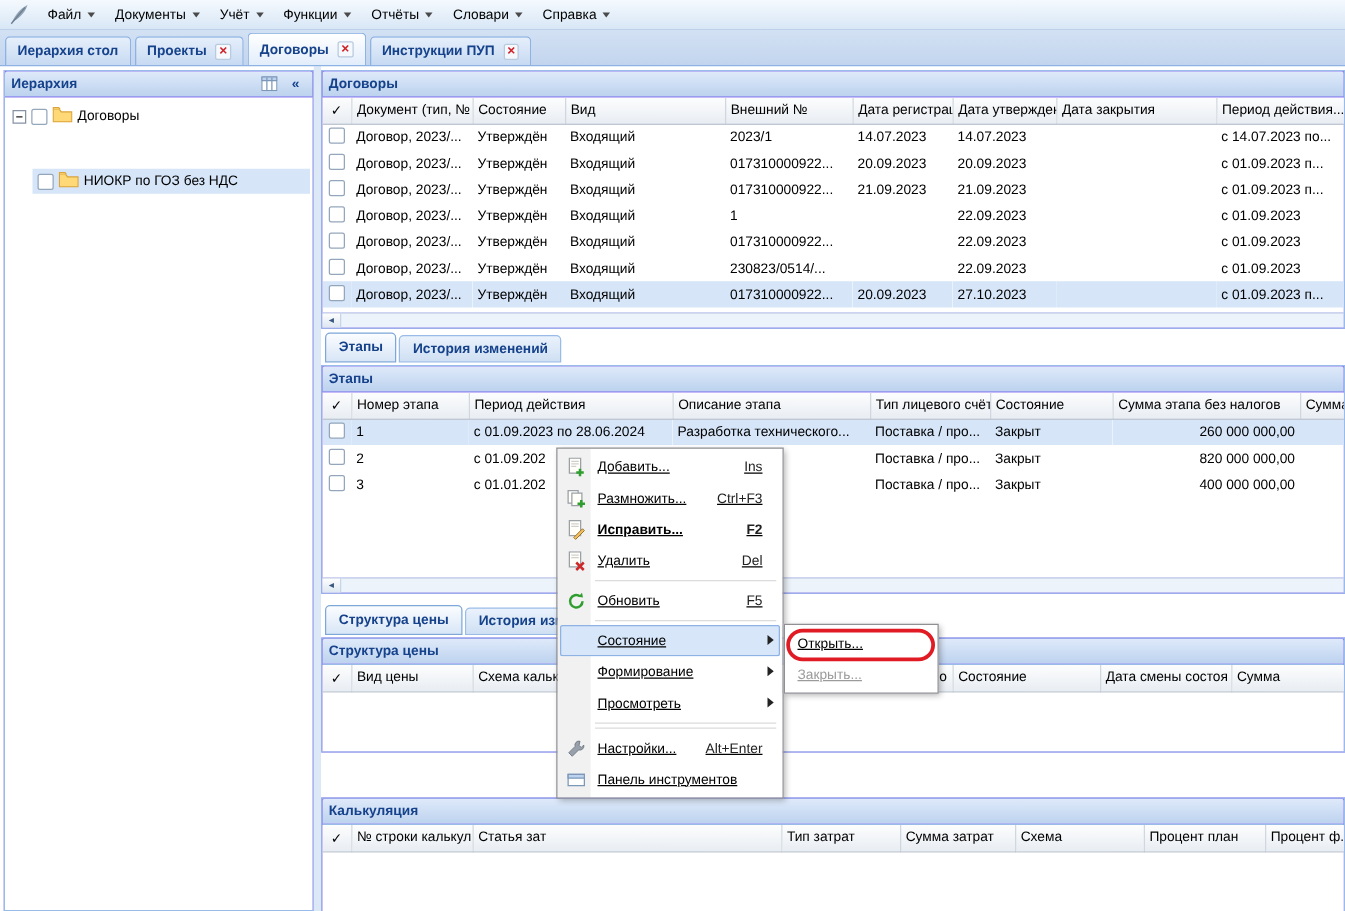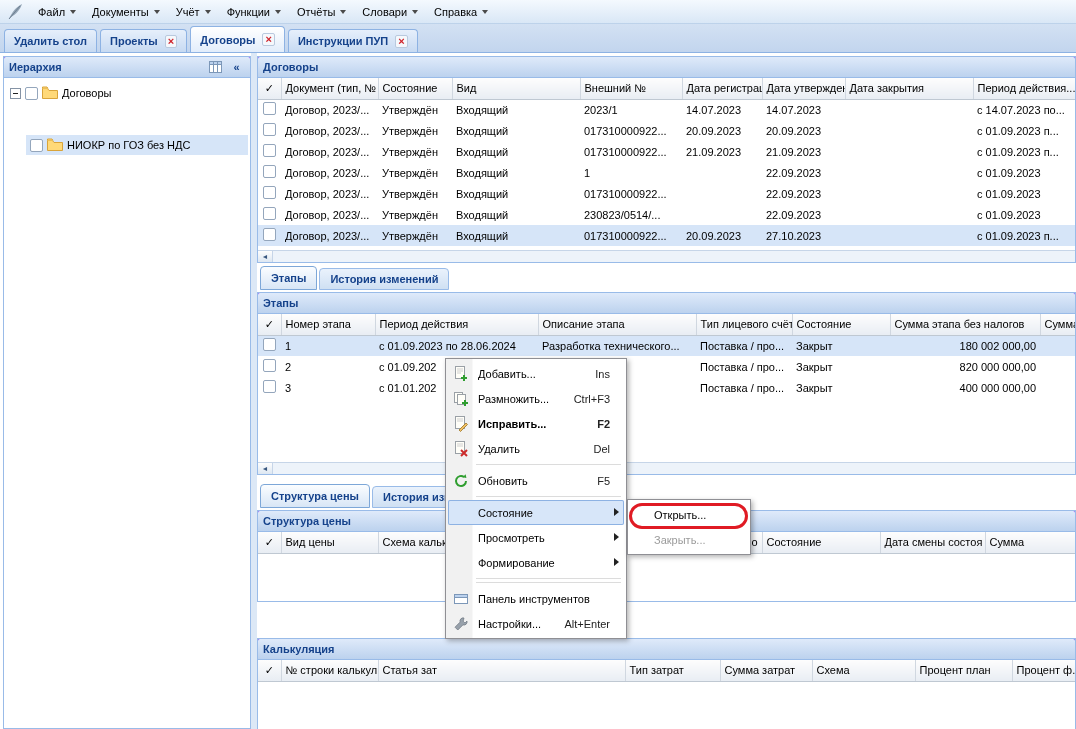--- a/index.html
+++ b/index.html
@@ -81,34 +81,34 @@
   #calc-grid { width:874px; }
 
   .hscroll { position:absolute; left:0; right:0; bottom:0; height:12px; background:#edf3fa; border-top:1px solid #c6d5e8; display:flex; align-items:center; }
   .scroll-btn { width:15px; height:11px; display:flex; align-items:center; justify-content:center;
     font-size:7px; color:#39577f; background:linear-gradient(#fdfdfd,#dde7f2); border-right:1px solid #c6d5e8; }
 
   
   .context-menu { position:absolute; left:445px; top:358px; width:182px; padding:2px;
     background:linear-gradient(90deg,#f1f1f1 0,#f1f1f1 26px,#fff 27px);
     border:1px solid #8f8f94; box-shadow:2px 2px 5px rgba(0,0,0,.3); z-index:50; }
-  .menu-row { position:relative; height:25px; display:flex; align-items:center; gap:6px; padding:0 4px 0 2px; }
+  .menu-row { position:relative; height:25px; display:flex; align-items:center; gap:6px; padding:0 4px 0 2px;text-decoration:underline; }
   .mi-icon { width:22px; height:18px; display:flex; align-items:center; justify-content:center; flex:0 0 auto; }
   .mi-label { white-space:nowrap; }
   .mi-shortcut { margin-left:auto; padding-right:10px; color:#222; white-space:nowrap; }
   .mi-arrow { position:absolute; right:5px; top:8px; width:0; height:0;
     border-top:4px solid transparent; border-bottom:4px solid transparent; border-left:5px solid #222; }
   .menu-sep { height:1px; background:#dcdcdc; margin:3px 3px 3px 28px; }
   .menu-row.hover { background:#d7e6f9; box-shadow:inset 0 0 0 1px #8db2e3; border-radius:2px; }
   .menu-row.bold { font-weight:bold; }
   .menu-row.disabled { color:#9b9b9b; }
 
   .submenu { position:absolute; left:627px; top:499px; width:124px; padding:2px;
     background:#fff; border:1px solid #8f8f94; box-shadow:2px 2px 5px rgba(0,0,0,.3); z-index:51; }
-  .submenu .menu-row { padding-left:24px; }
+  .submenu .menu-row { padding-left:8px; }
   .red-annotation { position:absolute; left:1px; top:3px; width:119px; height:26px;
     border:3px solid #e01b24; border-radius:13px; pointer-events:none; z-index:5; }
 </style>
 </head>
 <body>
 
 <div class="menubar">
   <span class="logo">
     <svg width="18" height="18" viewBox="0 0 18 18">
         <path d="M3 16C6 9 10 4 16 1c-1.5 5-5.5 10-11 13l-2 2z" fill="#93a4b5"></path>
@@ -140,21 +140,21 @@
       <span class="caret"></span>
     </div>
   <div class="menu-item">
       <span>Справка</span>
       <span class="caret"></span>
     </div>
 </div>
 
 <div class="tabstrip">
   <div class="tab">
-      <span>Удалить стол</span>
+      <span>Иерархия стол</span>
     </div>
   <div class="tab">
       <span>Проекты</span>
       <span class="tab-close">×</span>
     </div>
   <div class="tab active">
       <span>Договоры</span>
       <span class="tab-close">×</span>
     </div>
   <div class="tab">
@@ -360,21 +360,21 @@
         </tr>
           </thead>
         <tbody>
             <tr class="selected">
               <td class="check-col"><span class="cb"></span></td>
               <td>1</td>
               <td>с 01.09.2023 по 28.06.2024</td>
               <td>Разработка технического...</td>
               <td>Поставка / про...</td>
               <td>Закрыт</td>
-              <td>180 002 000,00</td>
+              <td>260 000 000,00</td>
               <td></td>
             </tr>
             <tr>
               <td class="check-col"><span class="cb"></span></td>
               <td>2</td>
               <td>с 01.09.202</td>
               <td>очей конс...</td>
               <td>Поставка / про...</td>
               <td>Закрыт</td>
               <td>820 000 000,00</td>
@@ -532,48 +532,48 @@
     <span class="mi-shortcut">F5</span>
   </div>
   <div class="menu-sep"></div>
   <div class="menu-row hover">
     <span class="mi-icon"></span>
     <span class="mi-label">Состояние</span>
     <span class="mi-arrow"></span>
   </div>
   <div class="menu-row">
     <span class="mi-icon"></span>
+    <span class="mi-label">Формирование</span>
+    <span class="mi-arrow"></span>
+  </div>
+  <div class="menu-row">
+    <span class="mi-icon"></span>
     <span class="mi-label">Просмотреть</span>
     <span class="mi-arrow"></span>
   </div>
-  <div class="menu-row">
-    <span class="mi-icon"></span>
-    <span class="mi-label">Формирование</span>
-    <span class="mi-arrow"></span>
-  </div>
   <div class="menu-sep"></div>
   <div class="menu-sep"></div>
   <div class="menu-row">
     <span class="mi-icon">
         <svg width="16" height="16" viewBox="0 0 16 16">
+          <path d="M11 2a3.2 3.2 0 0 0-3.9 4.1L2 11.2 4.8 14l5.1-5.1A3.2 3.2 0 0 0 14 5l-2 2-1.8-1.8z" fill="#98a1ab" stroke="#6d7680" stroke-width="0.7"></path>
+        </svg>
+      </span>
+    <span class="mi-label">Настройки...</span>
+    <span class="mi-shortcut">Alt+Enter</span>
+  </div>
+  <div class="menu-row">
+    <span class="mi-icon">
+        <svg width="16" height="16" viewBox="0 0 16 16">
           <rect x="1.5" y="3.5" width="13" height="9" fill="#fff" stroke="#7c97b8"></rect>
           <rect x="1.5" y="3.5" width="13" height="3" fill="#bcd2ee" stroke="#7c97b8"></rect>
         </svg>
       </span>
     <span class="mi-label">Панель инструментов</span>
   </div>
-  <div class="menu-row">
-    <span class="mi-icon">
-        <svg width="16" height="16" viewBox="0 0 16 16">
-          <path d="M11 2a3.2 3.2 0 0 0-3.9 4.1L2 11.2 4.8 14l5.1-5.1A3.2 3.2 0 0 0 14 5l-2 2-1.8-1.8z" fill="#98a1ab" stroke="#6d7680" stroke-width="0.7"></path>
-        </svg>
-      </span>
-    <span class="mi-label">Настройки...</span>
-    <span class="mi-shortcut">Alt+Enter</span>
-  </div>
 </div>
 
 <div class="submenu">
   <div class="menu-row">
     <span class="mi-label">Открыть...</span>
   </div>
   <div class="menu-row disabled">
     <span class="mi-label">Закрыть...</span>
   </div>
   <div class="red-annotation"></div>

